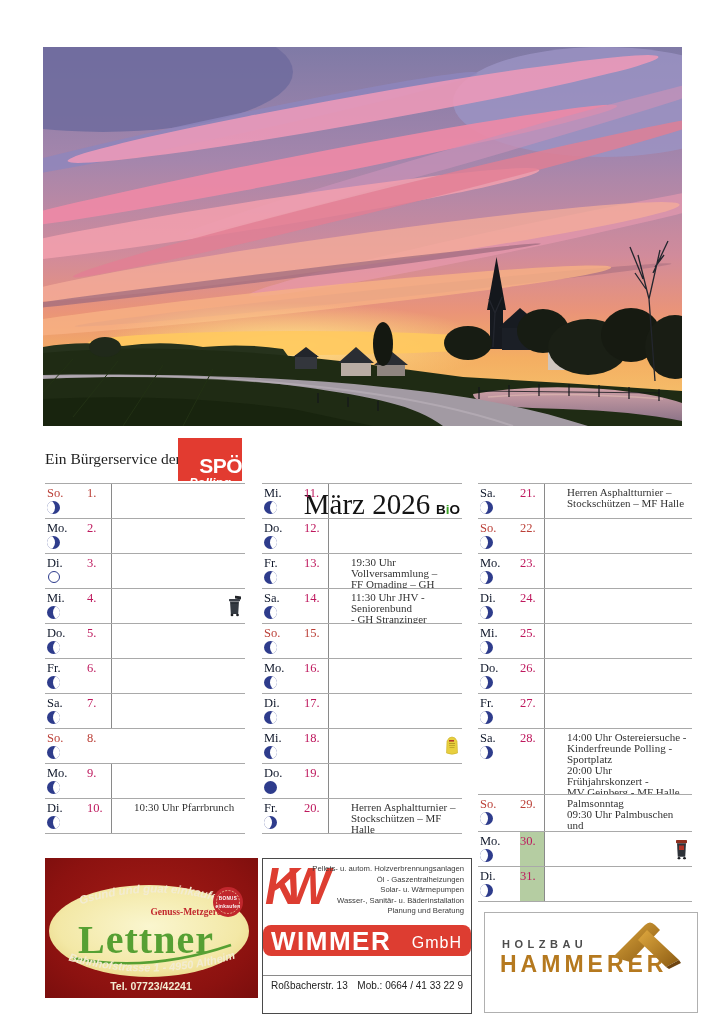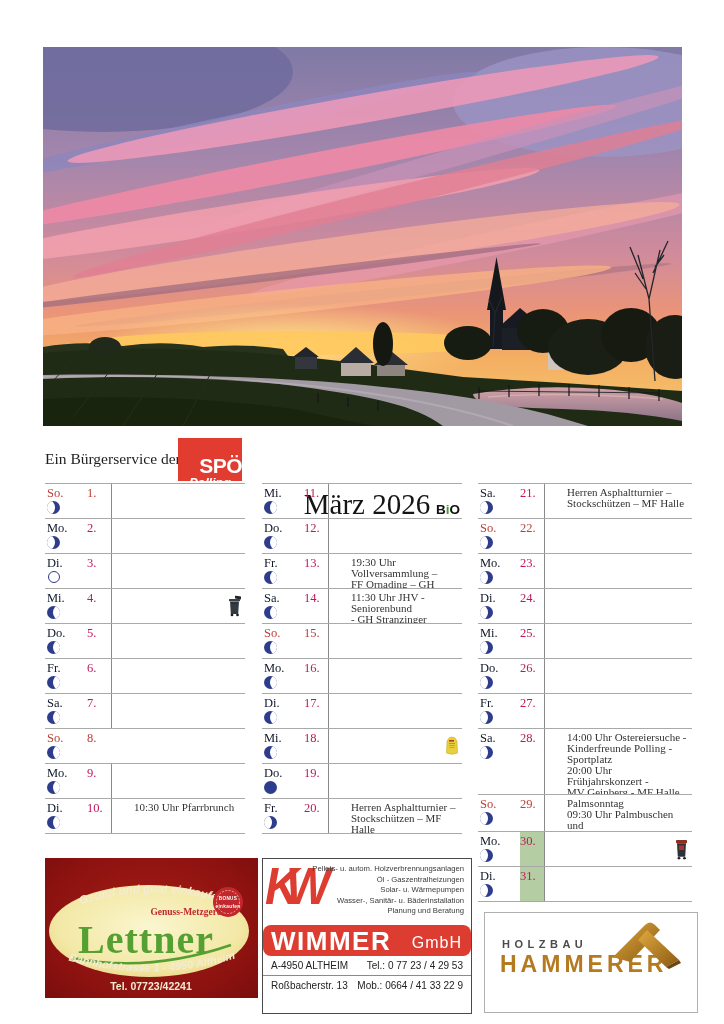--- a/index.html
+++ b/index.html
@@ -493,24 +493,20 @@
       <div>Pellets- u. autom. Holzverbrennungsanlagen</div>
       <div>Öl - Gaszentralheizungen</div>
       <div>Solar- u. Wärmepumpen</div>
       <div>Wasser-, Sanitär- u. Bäderinstallation</div>
       <div>Planung und Beratung</div>
     </div>
     <div class="wimmer-band">
       <span class="wimmer-name">WIMMER</span>
       <span class="wimmer-gmbh">GmbH</span>
     </div>
-    <div class="addr-row r1">
-      <span>A-4950 ALTHEIM</span>
-      <span>Tel.: 0 77 23 / 4 29 53</span>
-    </div>
     <div class="addr-row r2">
       <span>Roßbacherstr. 13</span>
       <span>Mob.: 0664 / 41 33 22 9</span>
     </div>
   </div>
 
   <div class="ad hammerer">
     <div class="holzbau">HOLZBAU</div>
     <div class="hamm-name">HAMMERER</div>
     <span class="roof-icon">

